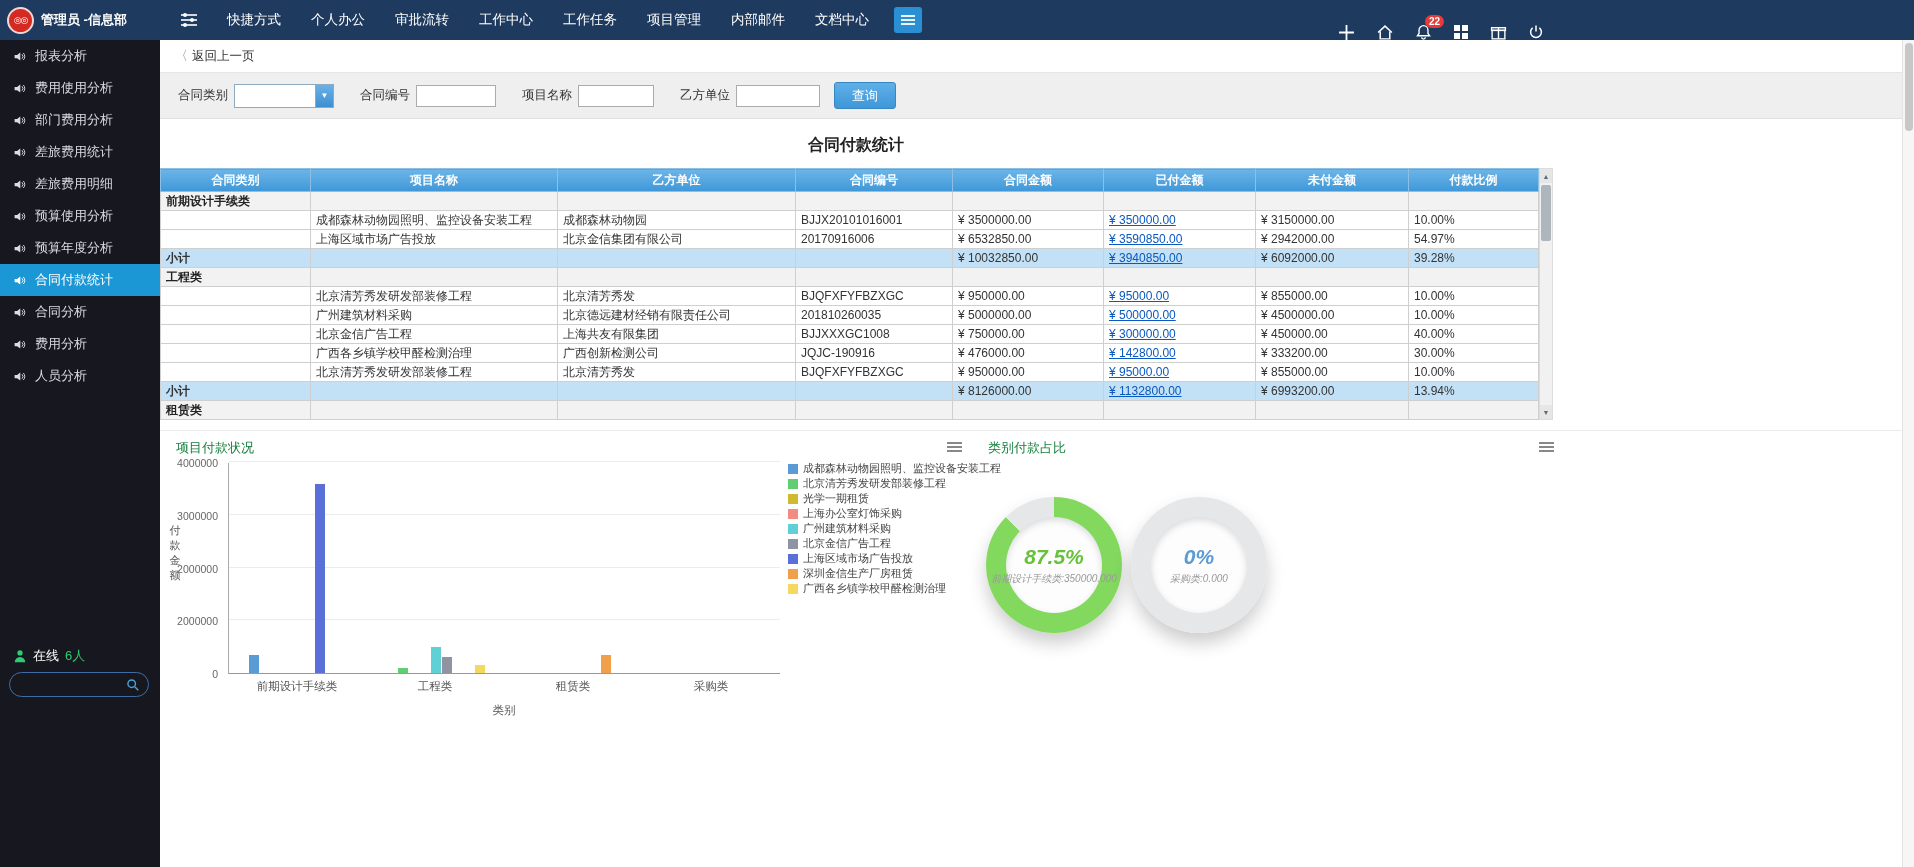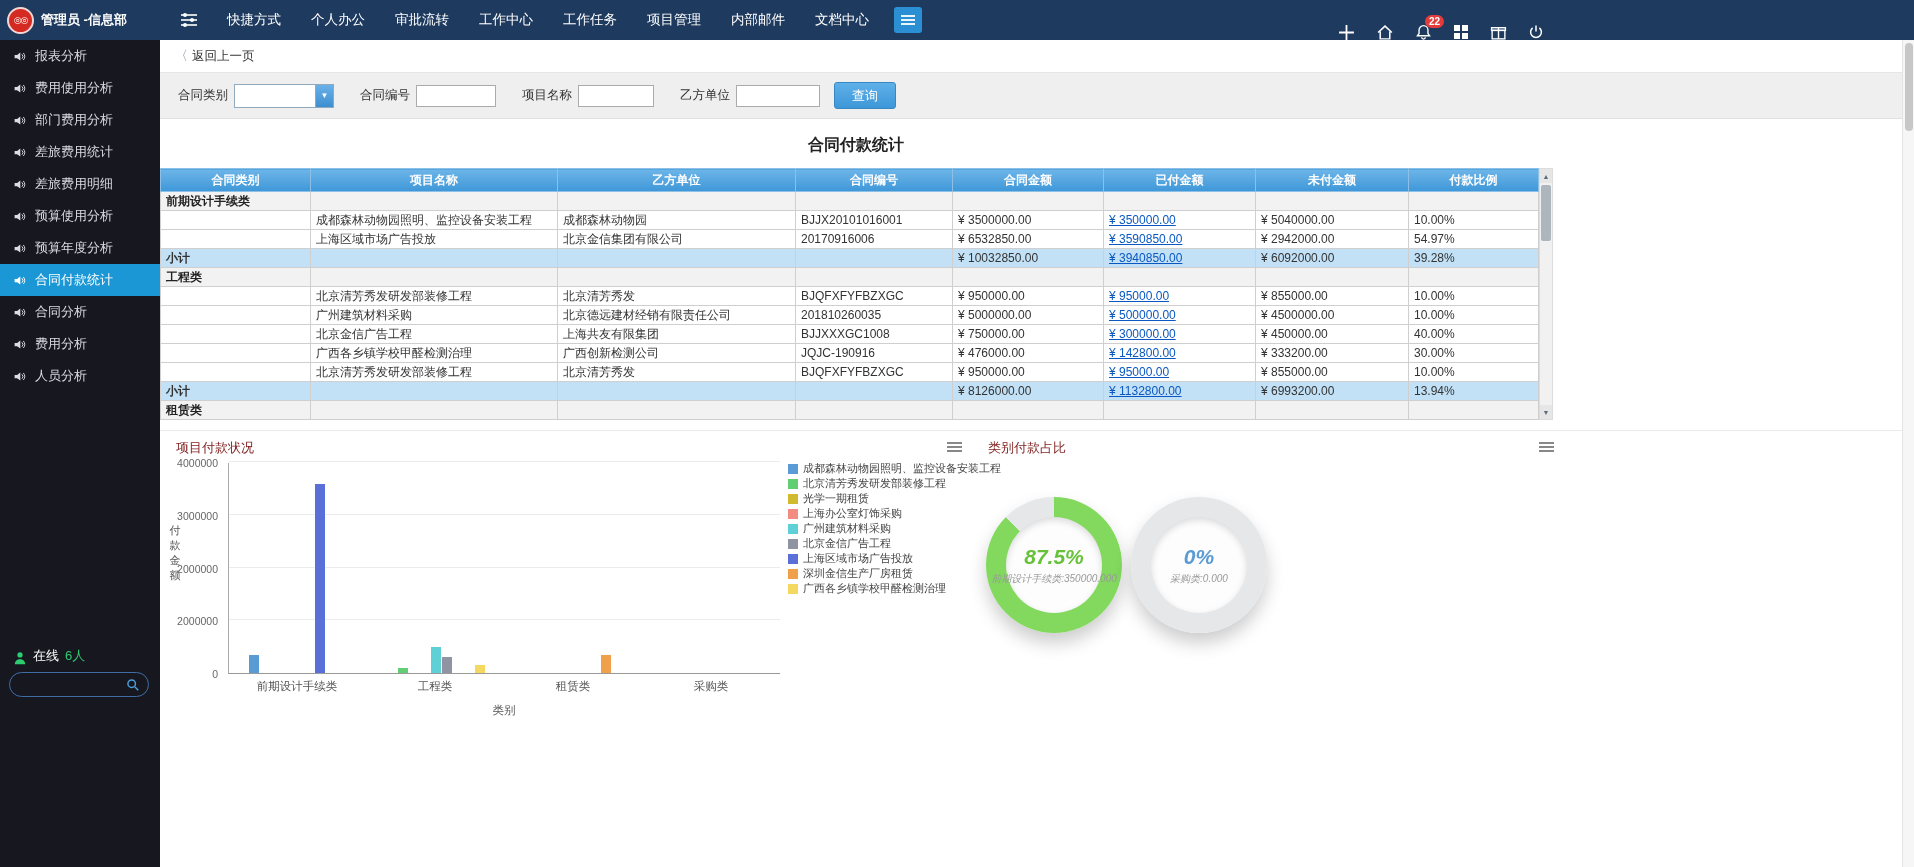--- a/index.html
+++ b/index.html
@@ -15,21 +15,21 @@
   .nav-item { padding:0 15px; font-size:13.5px; line-height:40px; cursor:pointer; white-space:nowrap; }
   .nav-more { margin-left:10px; width:28px; height:26px; background:#2b8fd4; border:none; border-radius:3px; display:flex; align-items:center; justify-content:center; cursor:pointer; }
   .top-icons { position:absolute; left:1338px; top:14px; height:36px; display:flex; align-items:center; gap:21px; }
   .ticon { position:relative; cursor:pointer; display:flex; align-items:center; }
   .badge { position:absolute; top:-9px; right:-12px; background:#e43b3b; color:#fff; font-size:10px; line-height:13px; padding:0 4px; border-radius:8px; font-weight:bold; }
 
   
   .sidebar { position:absolute; top:40px; left:0; width:160px; bottom:0; background:#17171f; z-index:20; }
   .side-item { height:32px; display:flex; align-items:center; gap:9px; padding-left:13px; color:#d9dde2; font-size:13px; cursor:pointer; white-space:nowrap; }
   .side-item.active { background:#1b97d5; color:#fff; }
-  .online-row { position:absolute; top:607px; left:13px; display:flex; align-items:flex-end; gap:6px; color:#fff; font-size:13px; }
+  .online-row { position:absolute; top:607px; left:13px; display:flex; align-items:center; gap:6px; color:#fff; font-size:13px; }
   .online-count { color:#2ecc71; }
   .side-search { position:absolute; top:632px; left:9px; width:140px; height:25px; border:1px solid #3f6ea5; border-radius:13px; display:flex; align-items:center; padding:0 8px; }
   .side-search input { flex:1; background:transparent; border:none; outline:none; color:#ccc; font-size:12px; width:100px; }
   .drawer-handle { position:absolute; top:448px; left:0; width:5px; height:130px; background:#e7eaec; border-radius:0 3px 3px 0; cursor:pointer; }
 
   
   .main { position:absolute; top:40px; left:160px; width:1754px; bottom:0; background:#fff; overflow:hidden; }
   .back-row { height:32px; display:flex; align-items:center; padding-left:15px; font-size:12.5px; color:#333; cursor:pointer; }
   .back-chev { color:#7a8aa0; margin-right:4px; font-size:13px; }
   .filter-bar { height:47px; background:#efefef; border-top:1px solid #e6e6e6; border-bottom:1px solid #e0e0e0; display:flex; align-items:center; padding-left:18px; font-size:12.5px; color:#333; }
@@ -56,21 +56,21 @@
   .tbl-scrollbar { width:14px; background:#f1f1f1; border:1px solid #dcdcdc; display:flex; flex-direction:column; }
   .sb-arrow { height:14px; font-size:7px; color:#5a6b7a; display:flex; align-items:center; justify-content:center; background:#e6e6e6; cursor:pointer; flex:none; }
   .sb-track { flex:1; position:relative; }
   .sb-thumb { position:absolute; top:2px; left:1px; width:10px; height:56px; background:#aeb6bd; border-radius:2px; cursor:grab; }
 
   
   .charts-section { display:flex; border-top:1px solid #ebebeb; margin-top:10px; height:305px; }
   .chart-panel { position:relative; }
   .bar-panel { width:812px; flex:none; }
   .donut-panel { width:588px; flex:none; margin-left:4px; }
-  .chart-title { position:absolute; top:8px; left:16px; font-size:13px; color:#7f1d1d; }
+  .chart-title { position:absolute; top:8px; left:16px; font-size:13px; color:#15803d; }
   .donut-panel .chart-title { left:12px; }
   .toolbox { position:absolute; top:9px; right:10px; width:15px; cursor:pointer; }
   .toolbox div { height:2px; background:#888; margin:2px 0; }
 
   .ylabel { position:absolute; left:8px; top:92px; width:14px; font-size:11px; color:#555; line-height:15px; white-space:pre-line; text-align:center; }
   .yticks { position:absolute; left:0; top:32px; width:62px; height:211px; }
   .ytick { position:absolute; right:4px; font-size:10.5px; color:#666; transform:translateY(6px); }
   .plot { position:absolute; left:68px; top:32px; width:552px; height:211px; border-left:1px solid #aaa; border-bottom:1px solid #999; }
   .gridline { position:absolute; left:0; width:100%; height:1px; background:#ececec; }
   .bar-groups { position:absolute; inset:0; display:flex; }
@@ -341,21 +341,21 @@
               <td></td>
               <td></td>
             </tr>
             <tr class="data">
               <td></td>
               <td>成都森林动物园照明、监控设备安装工程</td>
               <td>成都森林动物园</td>
               <td>BJJX20101016001</td>
               <td>¥ 3500000.00</td>
               <td><a class="paid-link" href="#">¥ 350000.00</a></td>
-              <td>¥ 5040000.00</td>
+              <td>¥ 3150000.00</td>
               <td>10.00%</td>
             </tr>
             <tr class="data">
               <td></td>
               <td>上海区域市场广告投放</td>
               <td>北京金信集团有限公司</td>
               <td>20170916006</td>
               <td>¥ 6532850.00</td>
               <td><a class="paid-link" href="#">¥ 3590850.00</a></td>
               <td>¥ 2942000.00</td>

